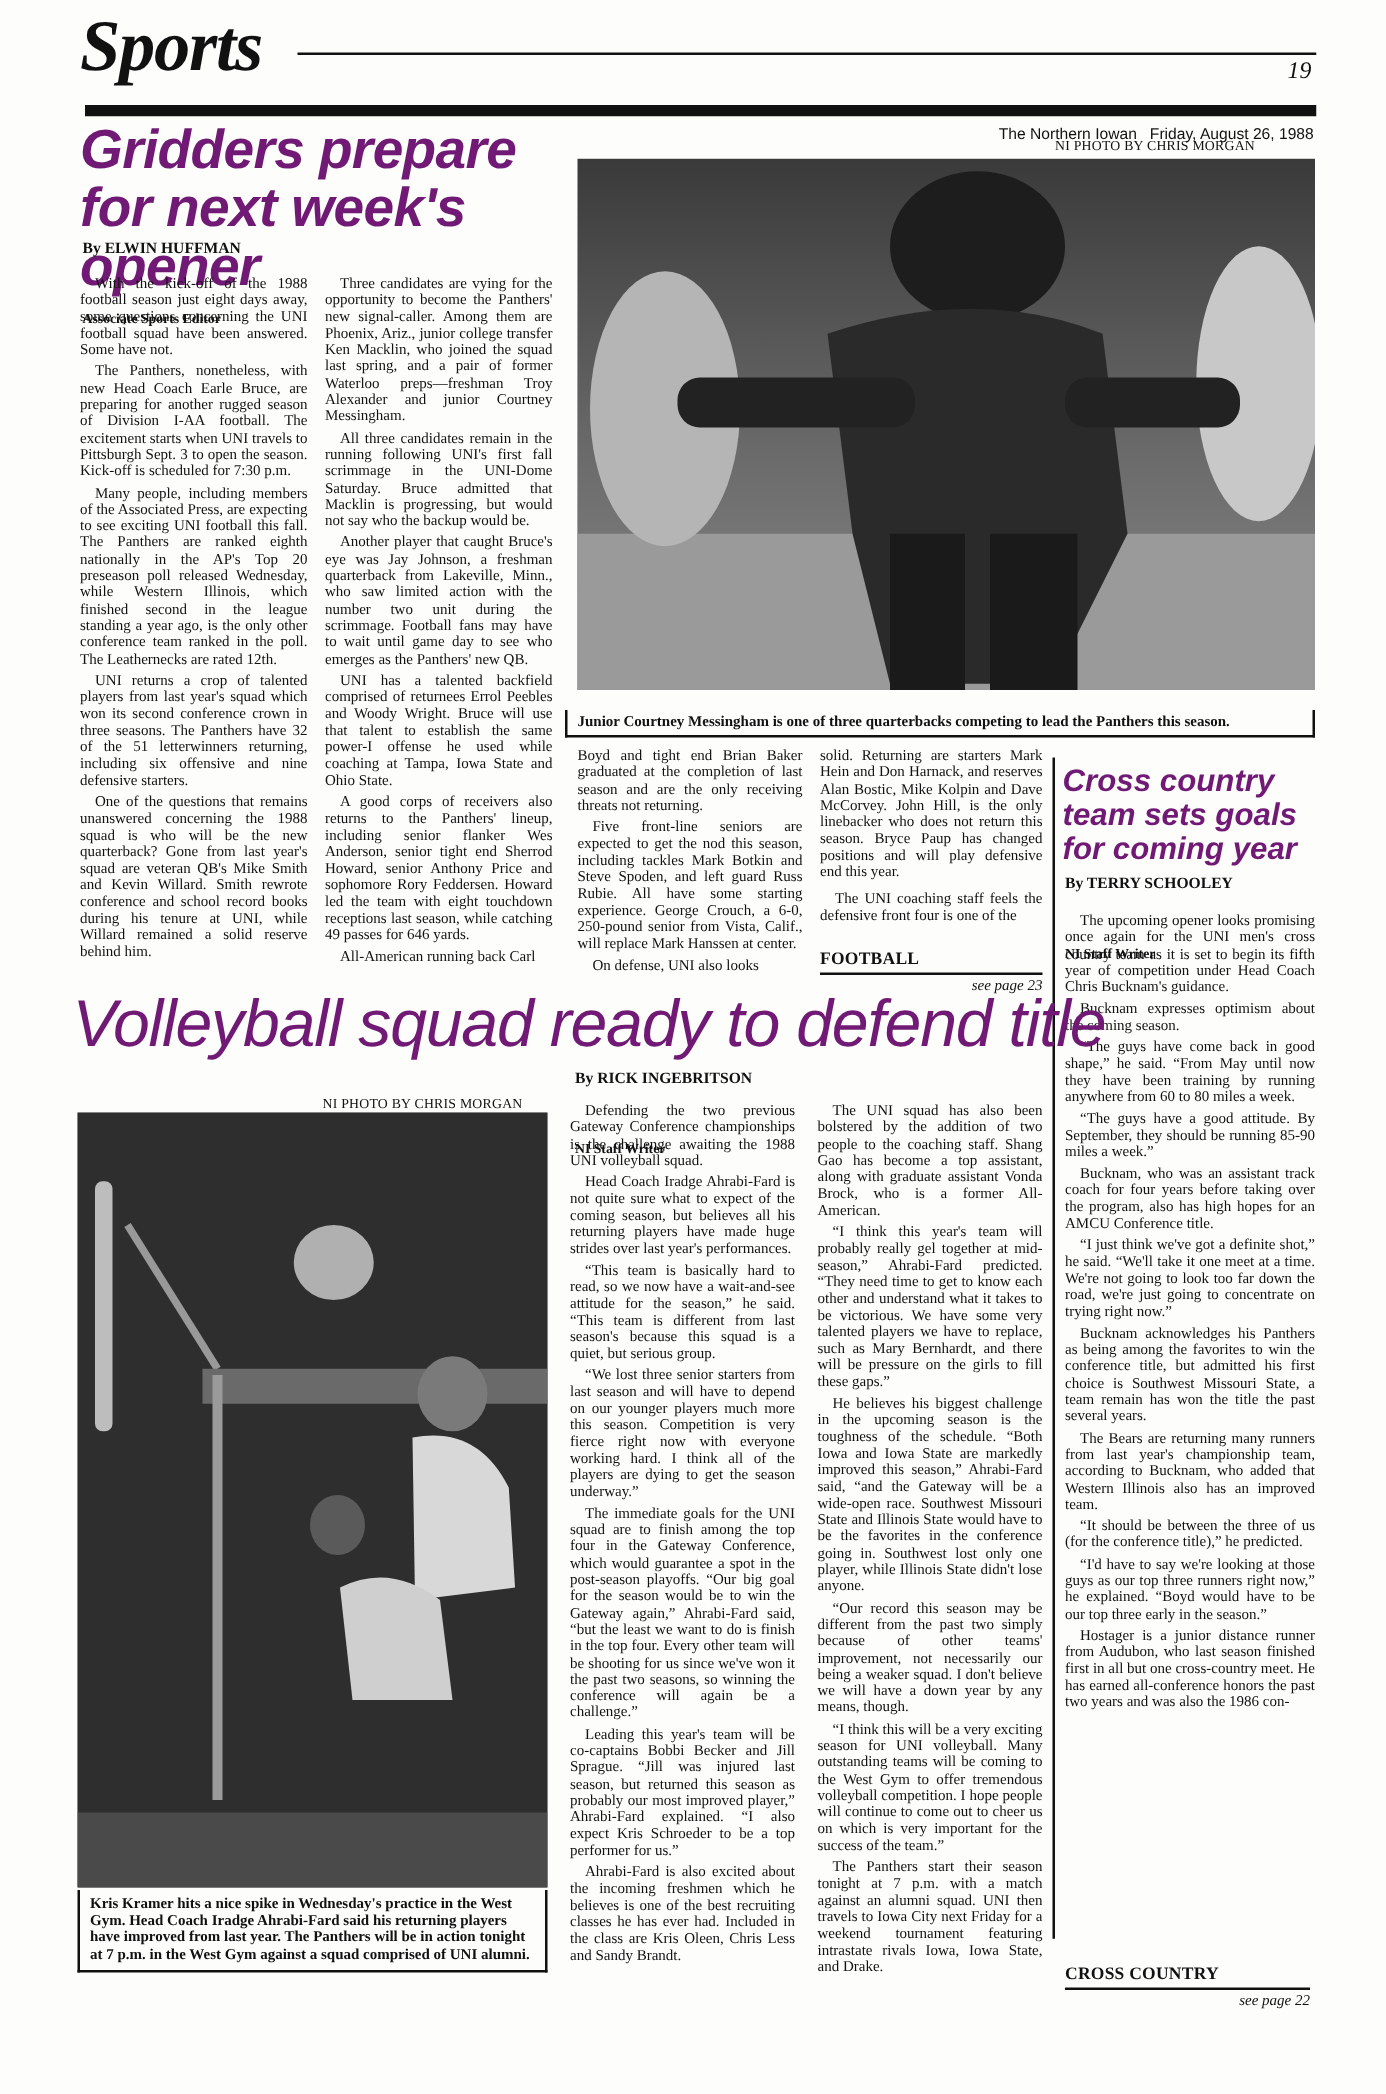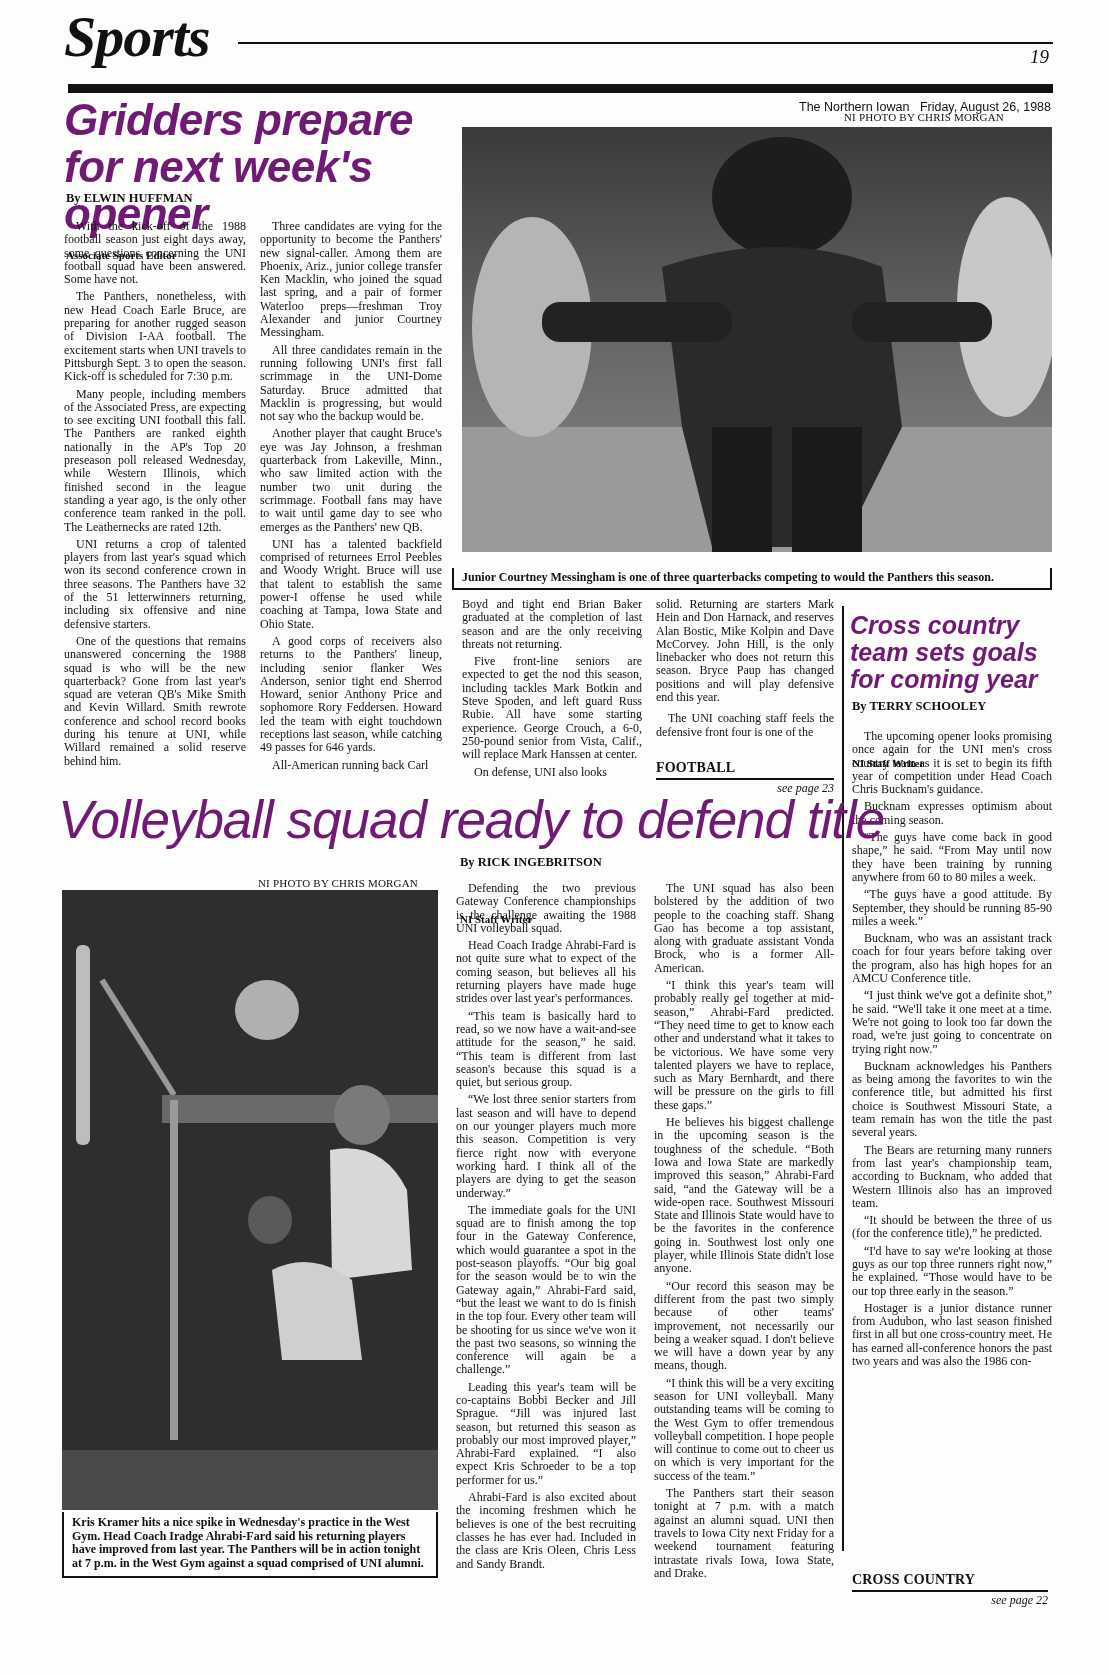--- a/index.html
+++ b/index.html
@@ -74,21 +74,21 @@
     <ellipse cx="70" cy="200" rx="60" ry="110" fill="#b5b5b5"></ellipse>
     <ellipse cx="545" cy="180" rx="50" ry="110" fill="#c8c8c8"></ellipse>
     <ellipse cx="320" cy="70" rx="70" ry="60" fill="#1d1d1d"></ellipse>
     <path d="M200 140 Q320 100 420 140 L440 300 L380 420 L250 420 L220 300 Z" fill="#2a2a2a"></path>
     <rect x="80" y="175" width="190" height="40" rx="18" fill="#222"></rect>
     <rect x="390" y="175" width="140" height="40" rx="18" fill="#222"></rect>
     <rect x="250" y="300" width="60" height="125" fill="#1a1a1a"></rect>
     <rect x="330" y="300" width="70" height="125" fill="#1a1a1a"></rect>
   </svg>
 </div>
-<div class="abs cutline" style="left:452px; top:568px; width:600px; padding:3px 8px; border-left:2px solid #111; border-bottom:2px solid #111; border-right:2px solid #111; box-sizing:border-box;">Junior Courtney Messingham is one of three quarterbacks competing to would the Panthers this season.</div>
+<div class="abs cutline" style="left:452px; top:568px; width:600px; padding:3px 8px; border-left:2px solid #111; border-bottom:2px solid #111; border-right:2px solid #111; box-sizing:border-box;">Junior Courtney Messingham is one of three quarterbacks competing to lead the Panthers this season.</div>
 
 <div class="abs col" style="left:462px; top:598px; width:180px;">
   <p style="text-indent:0;">Boyd and tight end Brian Baker graduated at the completion of last season and are the only receiving threats not returning.</p>
   <p>Five front-line seniors are expected to get the nod this season, including tackles Mark Botkin and Steve Spoden, and left guard Russ Rubie. All have some starting experience. George Crouch, a 6-0, 250-pound senior from Vista, Calif., will replace Mark Hanssen at center.</p>
   <p>On defense, UNI also looks</p>
 </div>
 <div class="abs col" style="left:656px; top:598px; width:178px;">
   <p style="text-indent:0;">solid. Returning are starters Mark Hein and Don Harnack, and reserves Alan Bostic, Mike Kolpin and Dave McCorvey. John Hill, is the only linebacker who does not return this season. Bryce Paup has changed positions and will play defensive end this year.</p>
   <p style="margin-top:8px;">The UNI coaching staff feels the defensive front four is one of the</p>
 </div>
@@ -105,21 +105,21 @@
 <div class="abs col" style="left:852px; top:730px; width:200px;">
   <p>The upcoming opener looks promising once again for the UNI men's cross country team as it is set to begin its fifth year of competition under Head Coach Chris Bucknam's guidance.</p>
   <p>Bucknam expresses optimism about the coming season.</p>
   <p>“The guys have come back in good shape,” he said. “From May until now they have been training by running anywhere from 60 to 80 miles a week.</p>
   <p>“The guys have a good attitude. By September, they should be running 85-90 miles a week.”</p>
   <p>Bucknam, who was an assistant track coach for four years before taking over the program, also has high hopes for an AMCU Conference title.</p>
   <p>“I just think we've got a definite shot,” he said. “We'll take it one meet at a time. We're not going to look too far down the road, we're just going to concentrate on trying right now.”</p>
   <p>Bucknam acknowledges his Panthers as being among the favorites to win the conference title, but admitted his first choice is Southwest Missouri State, a team remain has won the title the past several years.</p>
   <p>The Bears are returning many runners from last year's championship team, according to Bucknam, who added that Western Illinois also has an improved team.</p>
   <p>“It should be between the three of us (for the conference title),” he predicted.</p>
-  <p>“I'd have to say we're looking at those guys as our top three runners right now,” he explained. “Those would have to be our top three early in the season.”</p>
+  <p>“I'd have to say we're looking at those guys as our top three runners right now,” he explained. “Boyd would have to be our top three early in the season.”</p>
   <p>Hostager is a junior distance runner from Audubon, who last season finished first in all but one cross-country meet. He has earned all-conference honors the past two years and was also the 1986 con-</p>
 </div>
 <div class="abs jump" style="left:852px; top:1572px;">CROSS COUNTRY</div>
 <div class="abs jump-rule" style="left:852px; top:1590px; width:196px;"></div>
 <div class="abs see-page col" style="left:852px; top:1594px; width:196px; text-align:right;">see page 22</div>
 
 <div class="abs hl hl-volley">Volleyball squad ready to defend title</div>
 <div class="abs byline" style="left:460px; top:856px;">
   <div>By RICK INGEBRITSON</div>
   <div class="role">NI Staff Writer</div>

